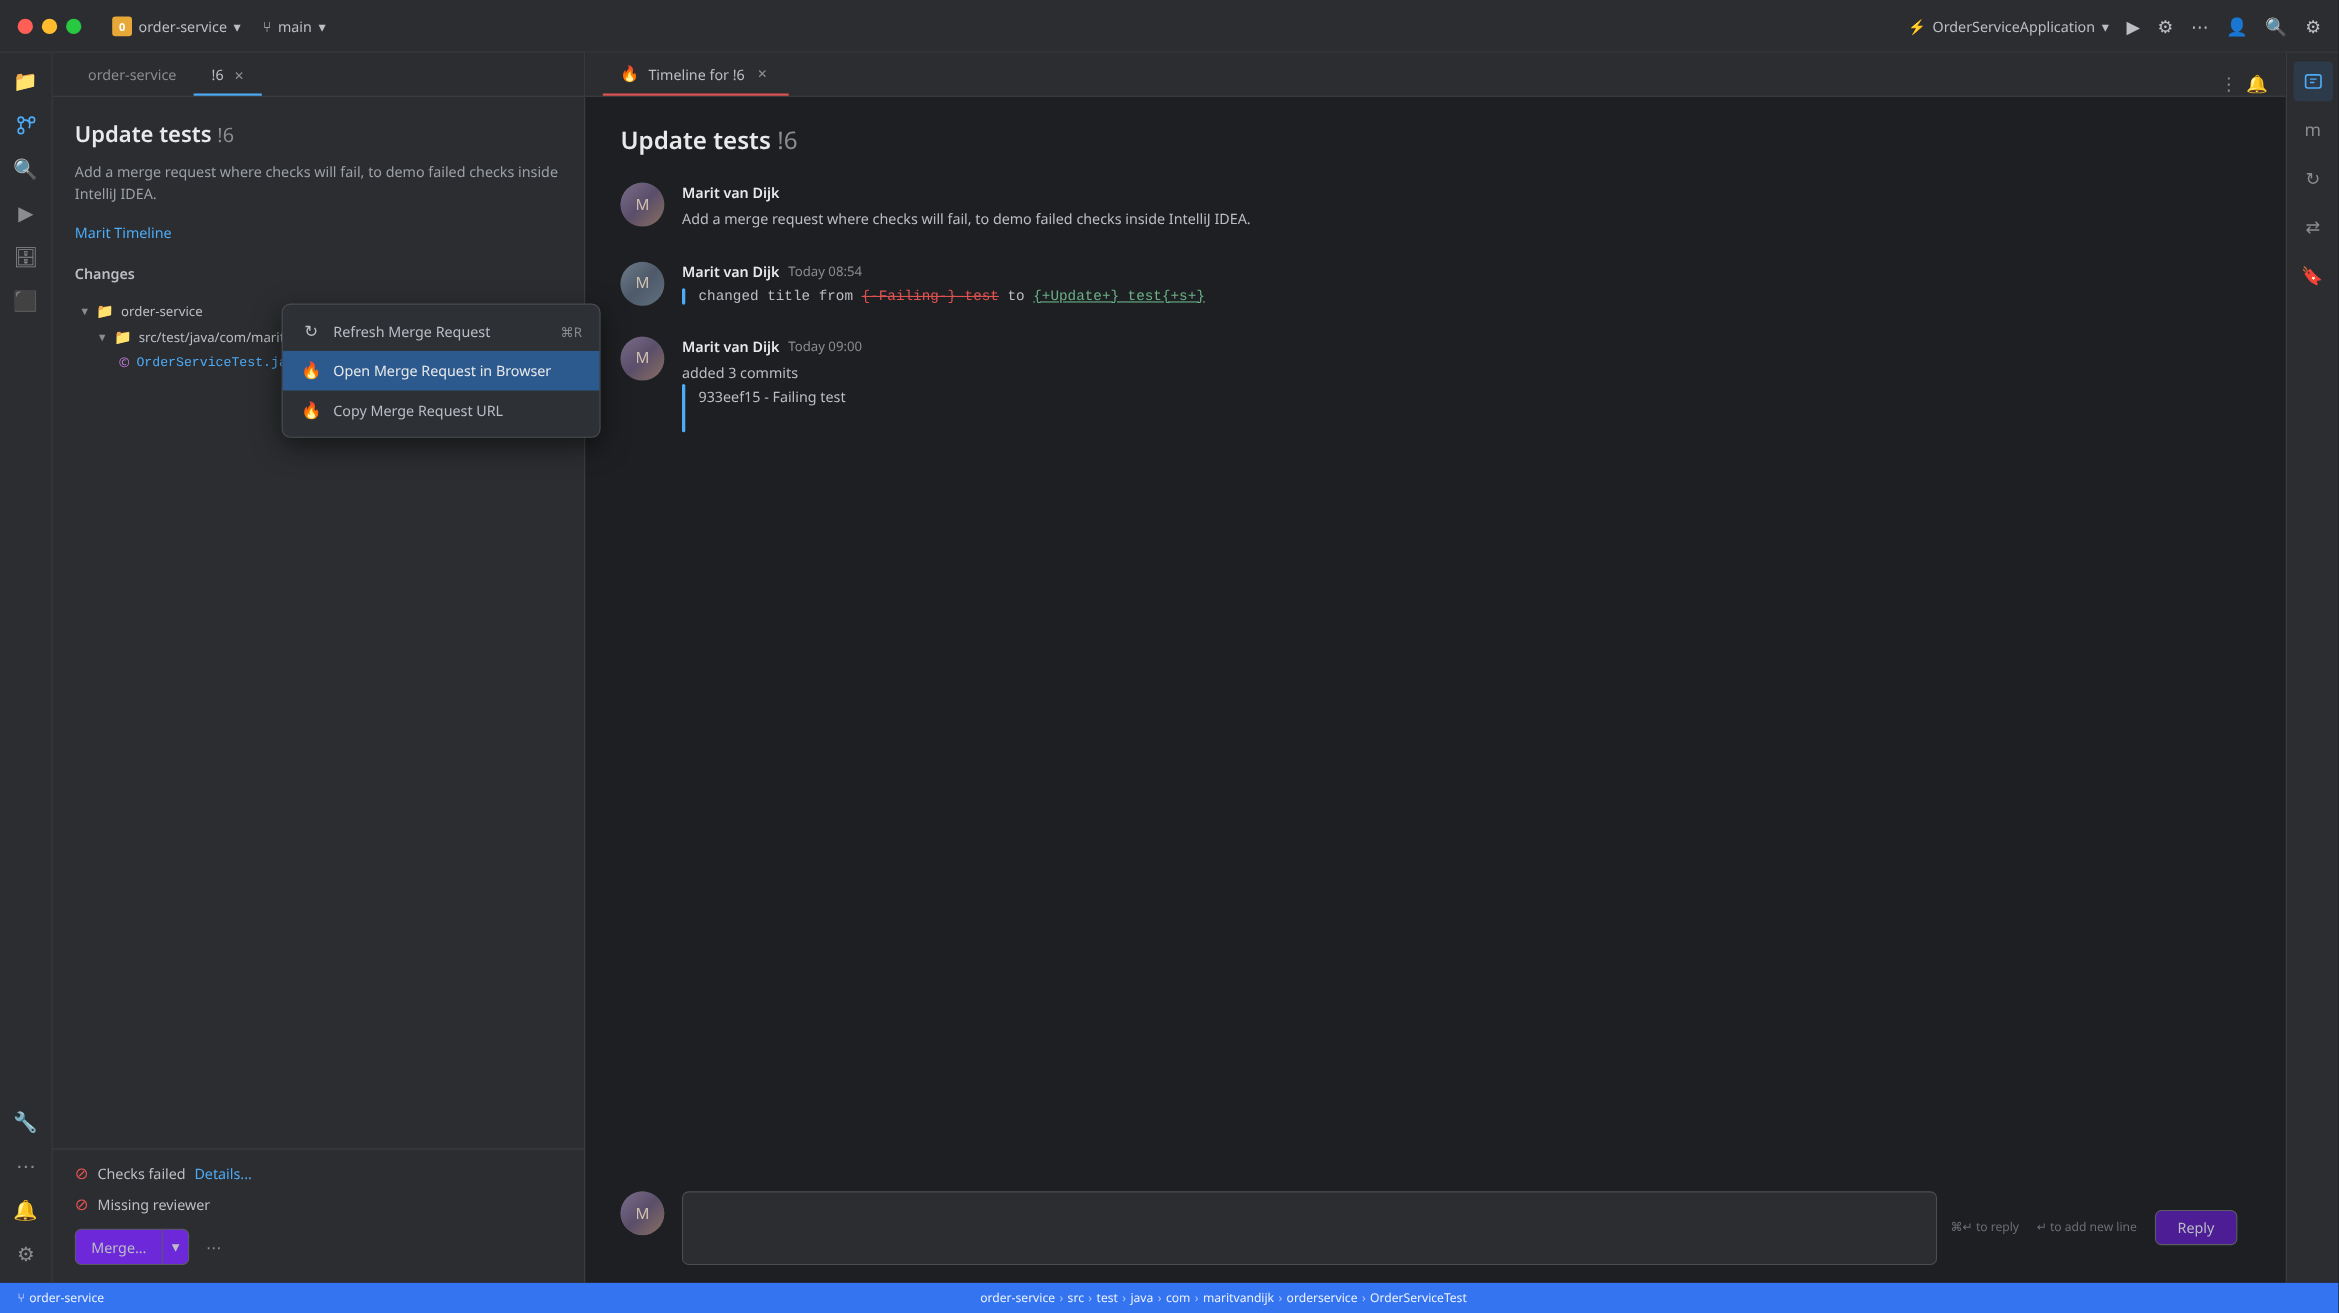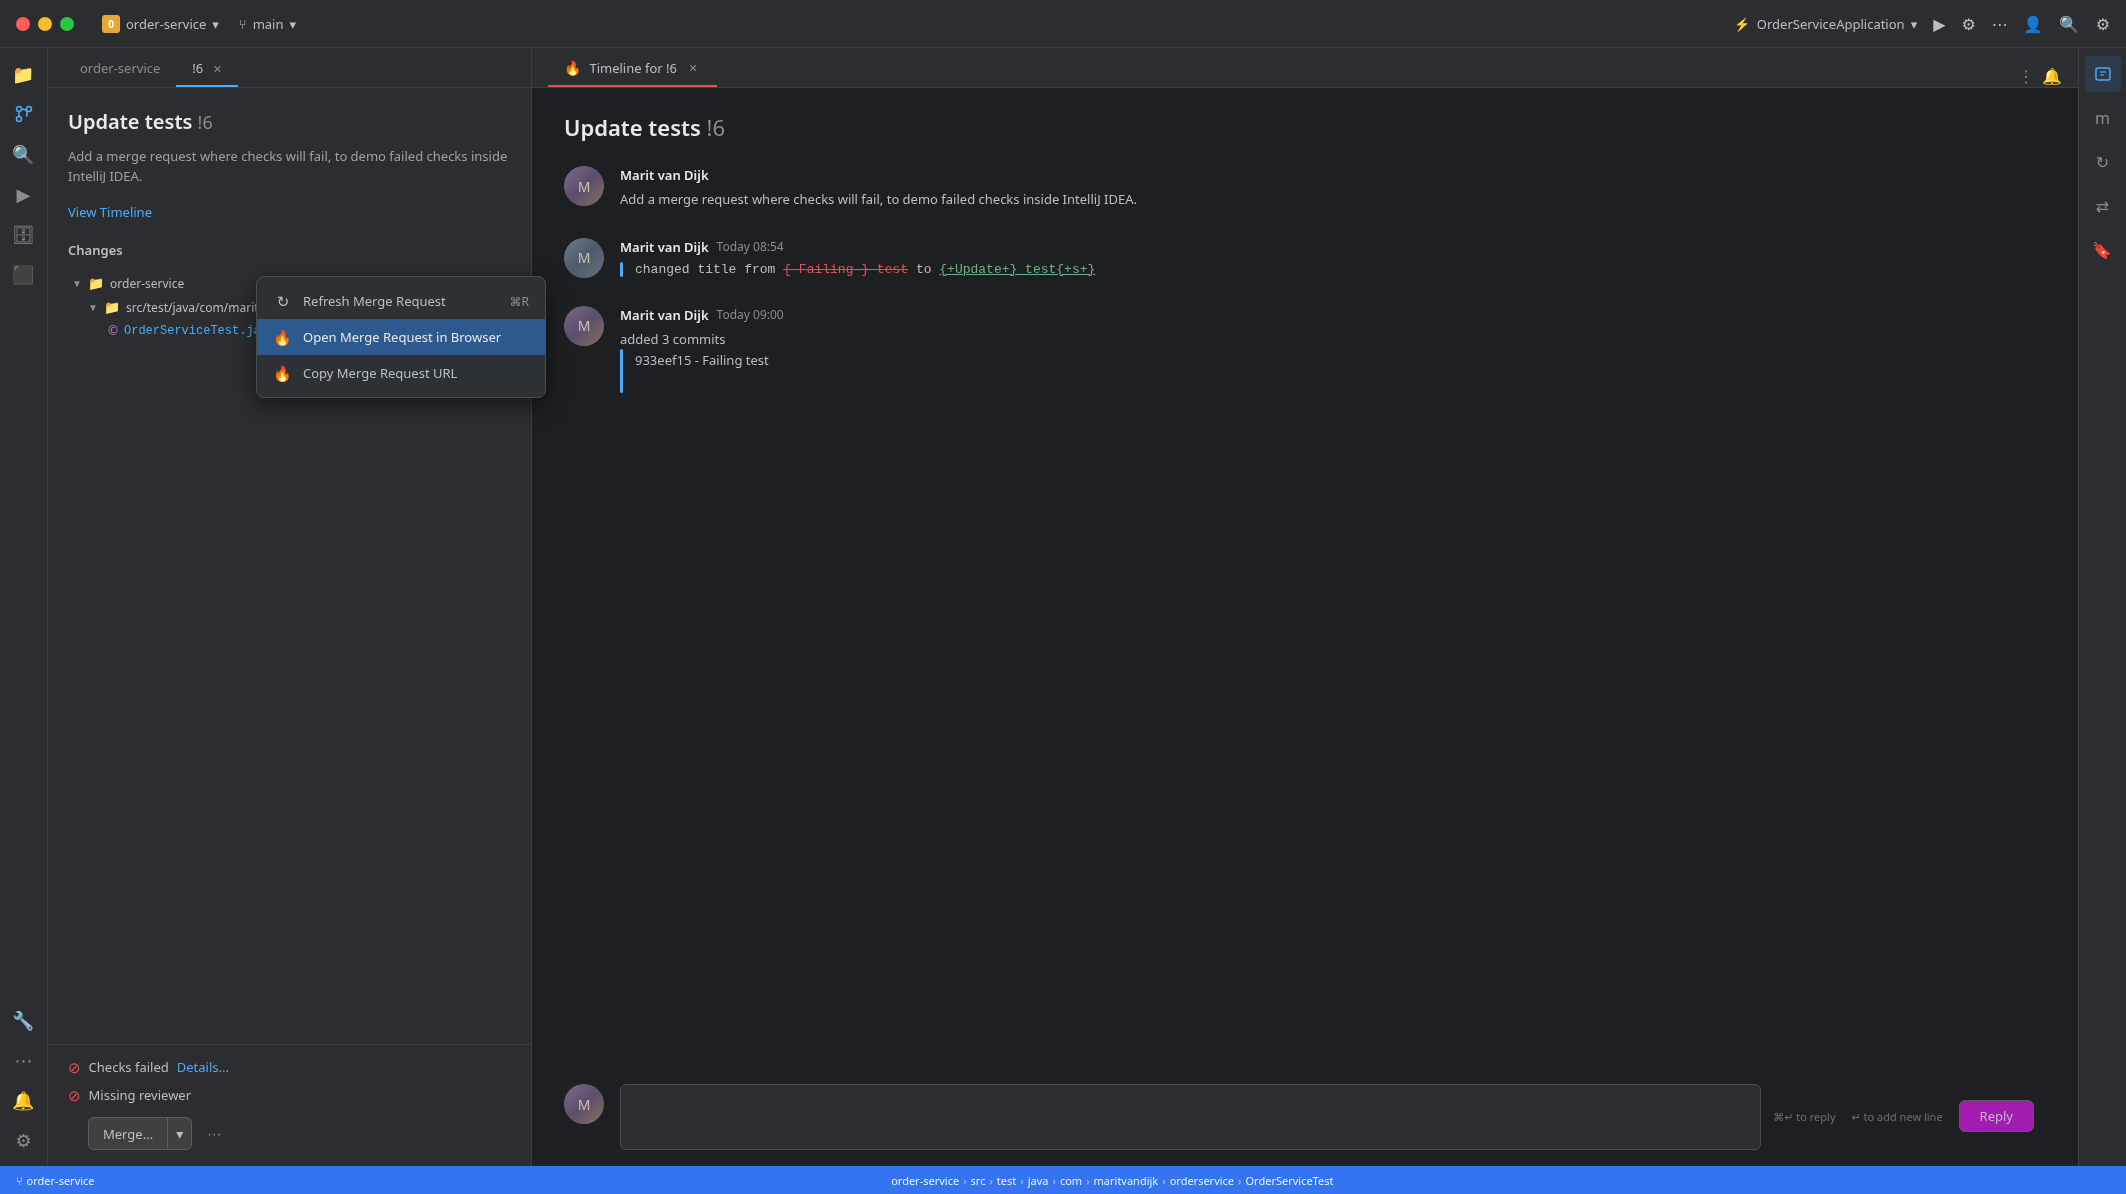--- a/index.html
+++ b/index.html
@@ -223,26 +223,25 @@
 
     .merge-button-row {
       display: flex;
       align-items: center;
       gap: 8px;
       margin-top: 12px;
     }
     .merge-btn {
       display: flex;
       align-items: center;
-      background: #404040;
+      background: #6d28d9;
       border: 1px solid #5a5d63;
       border-radius: 6px;
       overflow: hidden;
       cursor: pointer;
-      margin-left: 20px;
     }
     .merge-btn-main {
       padding: 6px 14px;
       font-size: 13px;
       color: #bcbec4;
     }
     .merge-btn-arrow {
       padding: 6px 8px;
       border-left: 1px solid #5a5d63;
       color: #bcbec4;
@@ -463,21 +462,21 @@
       justify-content: flex-end;
       align-items: center;
       gap: 16px;
       padding: 6px 12px 8px;
     }
     .hint-text {
       font-size: 11px;
       color: #6b6e75;
     }
     .reply-btn {
-      background: #a21caf;
+      background: #4c1d95;
       border: 1px solid #5a5d63;
       border-radius: 6px;
       padding: 6px 20px;
       color: #bcbec4;
       font-size: 13px;
       cursor: pointer;
       font-family: inherit;
     }
 
     
@@ -603,21 +602,21 @@
         <span class="left-tab-close">✕</span>
       </div>
     </div>
 
     <div class="left-content">
       <div class="mr-title">
         <span>Update tests</span>
         <span class="mr-number"> <span>!6</span></span>
       </div>
       <div class="mr-description">Add a merge request where checks will fail, to demo failed checks inside IntelliJ IDEA.</div>
-      <a class="view-timeline">View Timeline</a>
+      <a class="view-timeline">Marit Timeline</a>
 
       <div class="section-title">Changes</div>
 
       <div class="changes-tree">
 
         <div class="tree-item">
           <span class="tree-chevron">▼</span>
           <span class="tree-folder-icon">📁</span>
           <span class="tree-label">order-service</span>
         </div>

